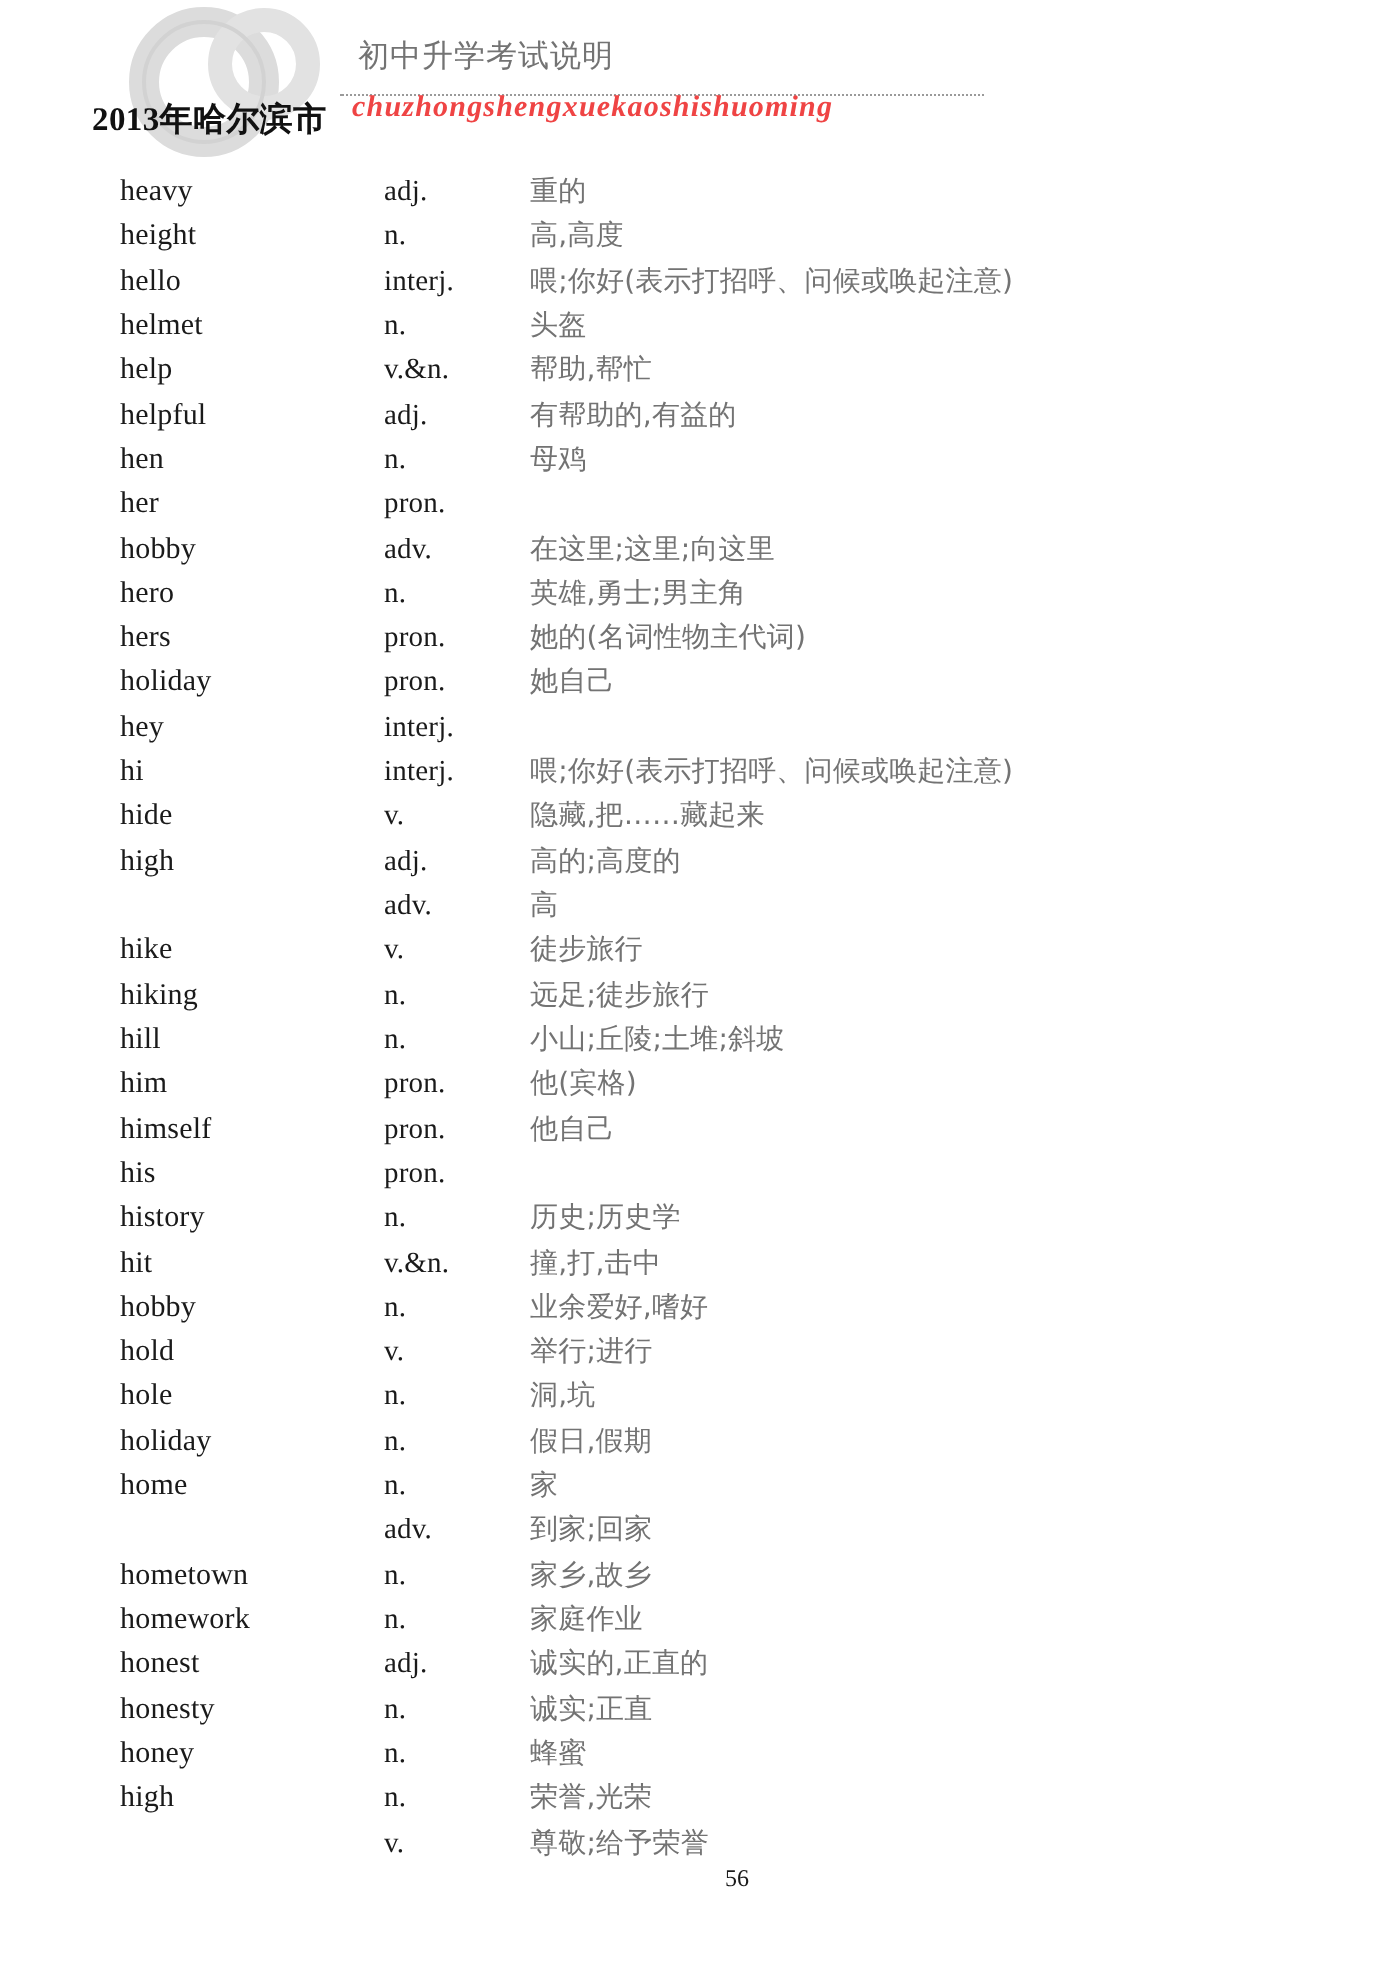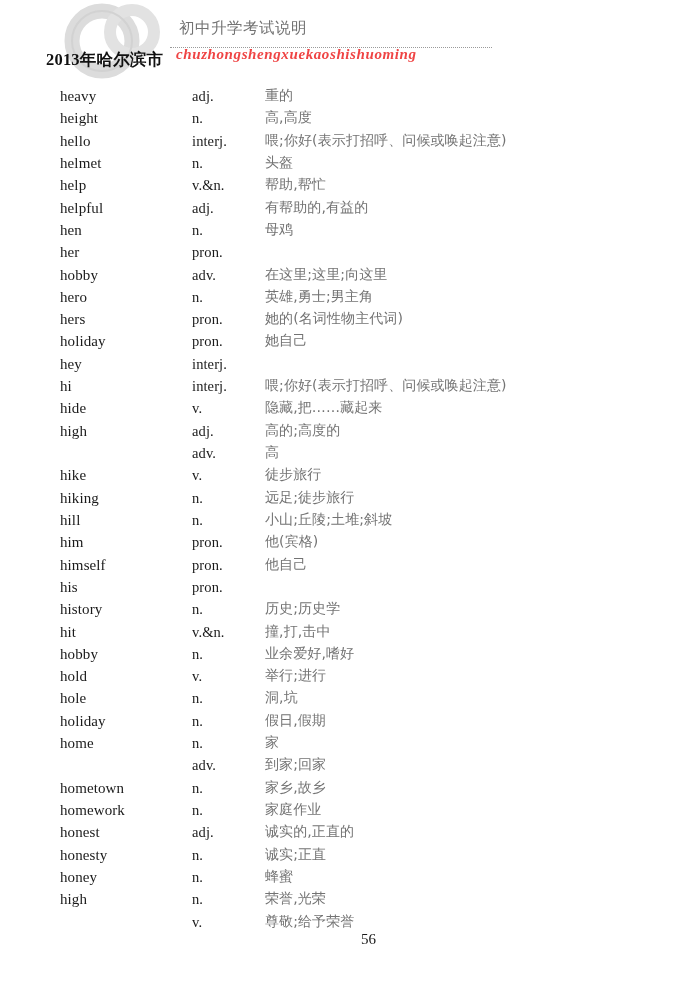--- a/index.html
+++ b/index.html
@@ -126,21 +126,21 @@
   
   #page-footer {
     position: absolute;
     left: 0;
     top: 930px;
     width: 700px;
     text-align: center;
   }
 
   .page-number {
-    font-size: 15px;
+    font-size: 12px;
     color: #1a1a1a;
     margin-left: 37px;
   }
 </style>
 </head>
 <body>
 
 <div id="page-header">
 
   <div class="logo-watermark">

